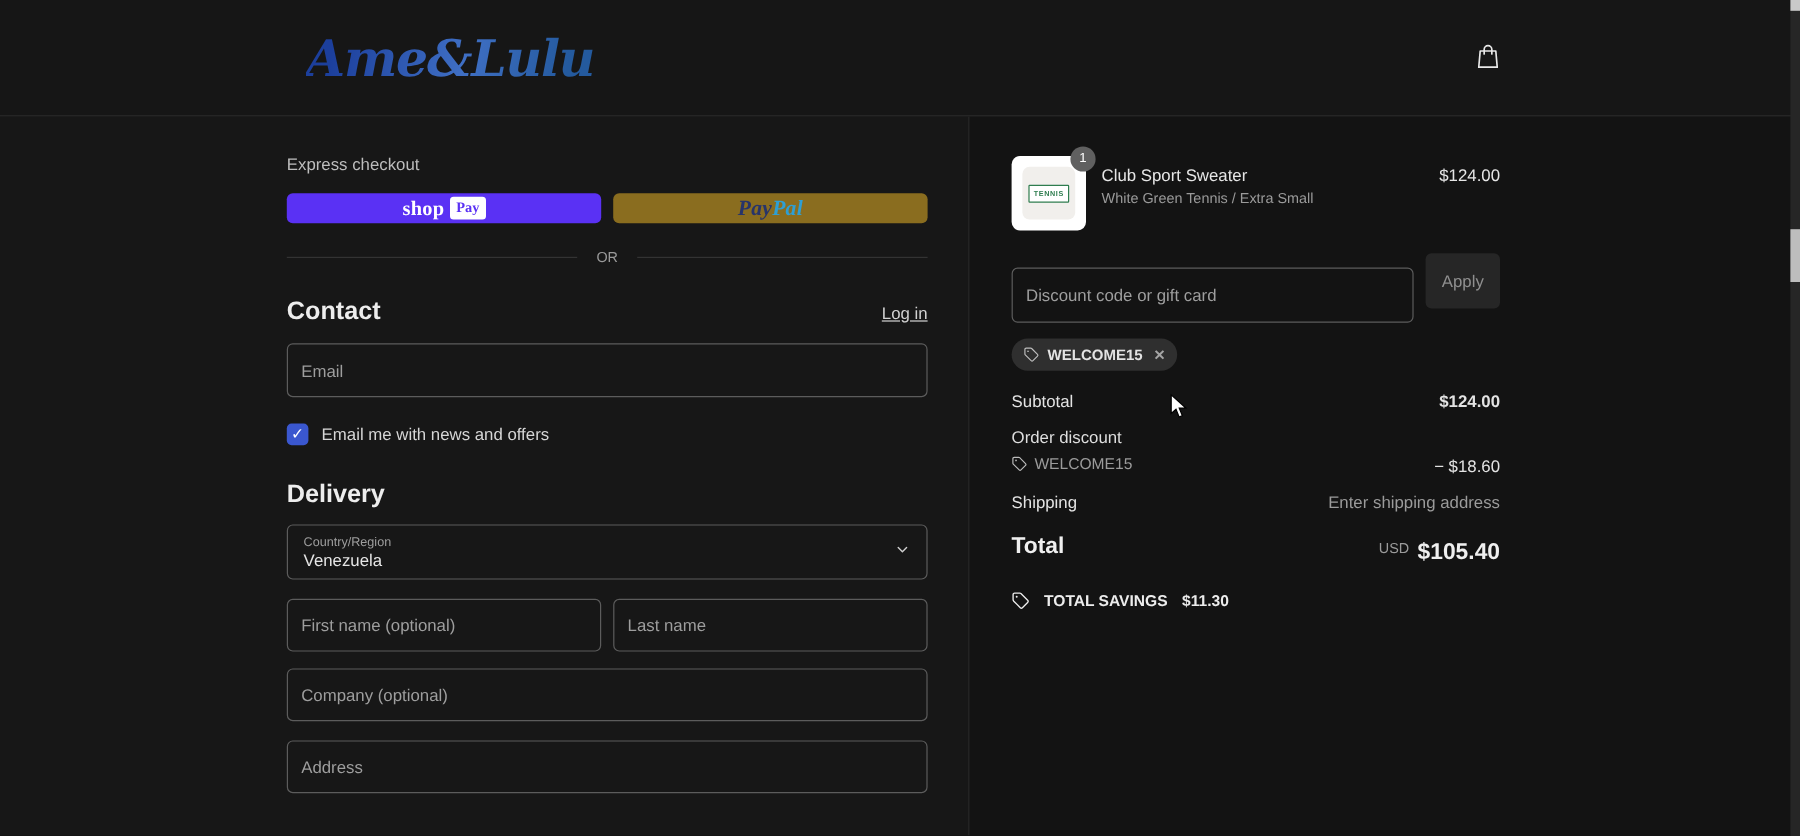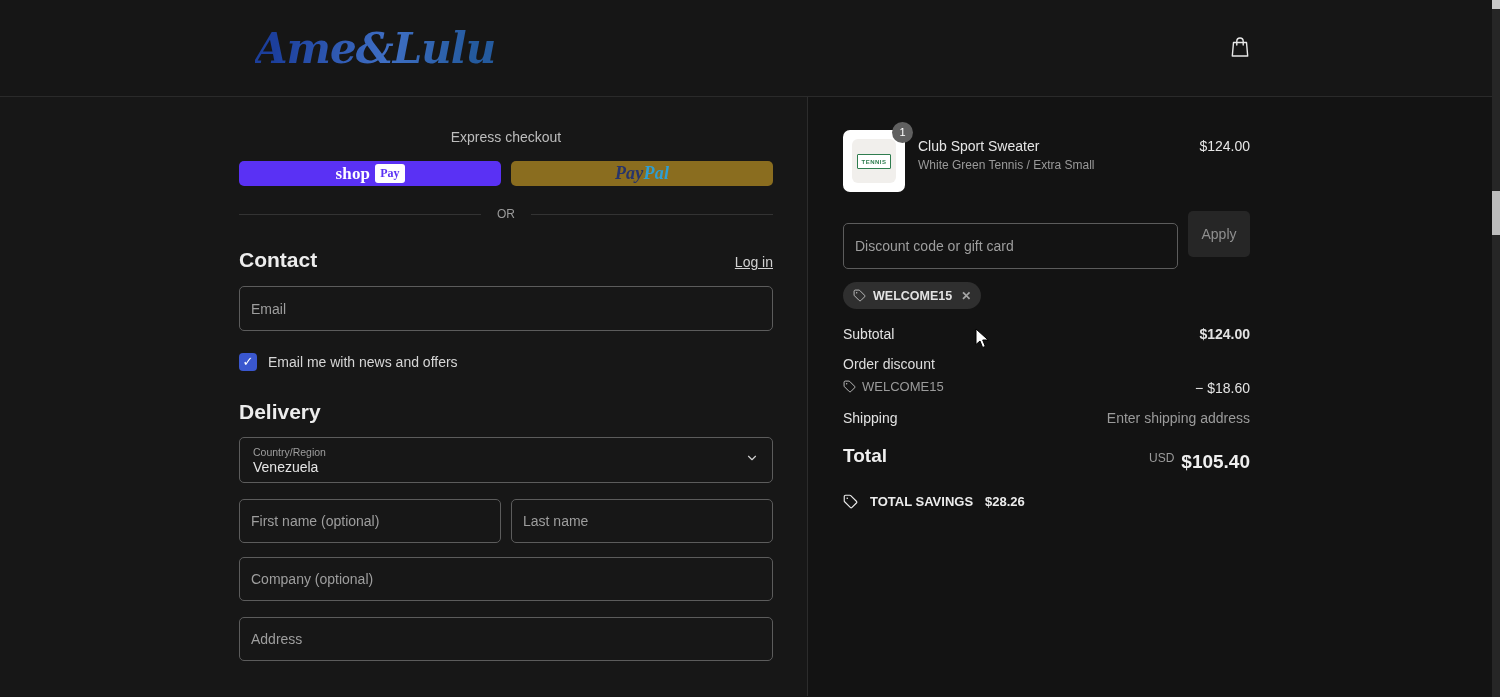--- a/index.html
+++ b/index.html
@@ -52,21 +52,20 @@
   .left-inner { width: 534px; }
   .pane-right {
     flex: 1;
     background: #131313;
     padding: 33px 0 0 35px;
   }
   .right-inner { width: 407px; }
 
   
   .express-title {
-    text-align: center;
     color: #bdbdbd;
     font-size: 14px;
     margin-bottom: 16px;
   }
   .pay-row { display: flex; gap: 10px; }
   .pay-row button {
     flex: 1; height: 25px;
     border: none; border-radius: 5px;
     cursor: pointer;
     display: flex; align-items: center; justify-content: center; font-family: Liberation Serif, serif;
@@ -396,21 +395,21 @@
       </div>
 
       <div class="savings">
         <span class="tag-ic" style="color:#ececec;">
           <svg width="15" height="15" viewBox="0 0 24 24" fill="none" stroke="currentColor" stroke-width="1.8">
             <path d="M21.4 11.6l-9-9C12 2.2 11.5 2 11 2H4c-1.1 0-2 .9-2 2v7c0 .5.2 1 .6 1.4l9 9c.8.8 2 .8 2.8 0l7-7c.8-.8.8-2 0-2.8z"></path>
             <circle cx="6.8" cy="6.8" r="1.3" fill="currentColor" stroke="none"></circle>
           </svg>
         </span>
         <span>TOTAL SAVINGS</span>
-        <span>$28.26</span>
+        <span>$11.30</span>
       </div>
 
     </div>
   </aside>
 </div>
 
 <div class="scrollbar">
   <div class="scroll-arrow"></div>
   <div class="scroll-thumb"></div>
 </div>

